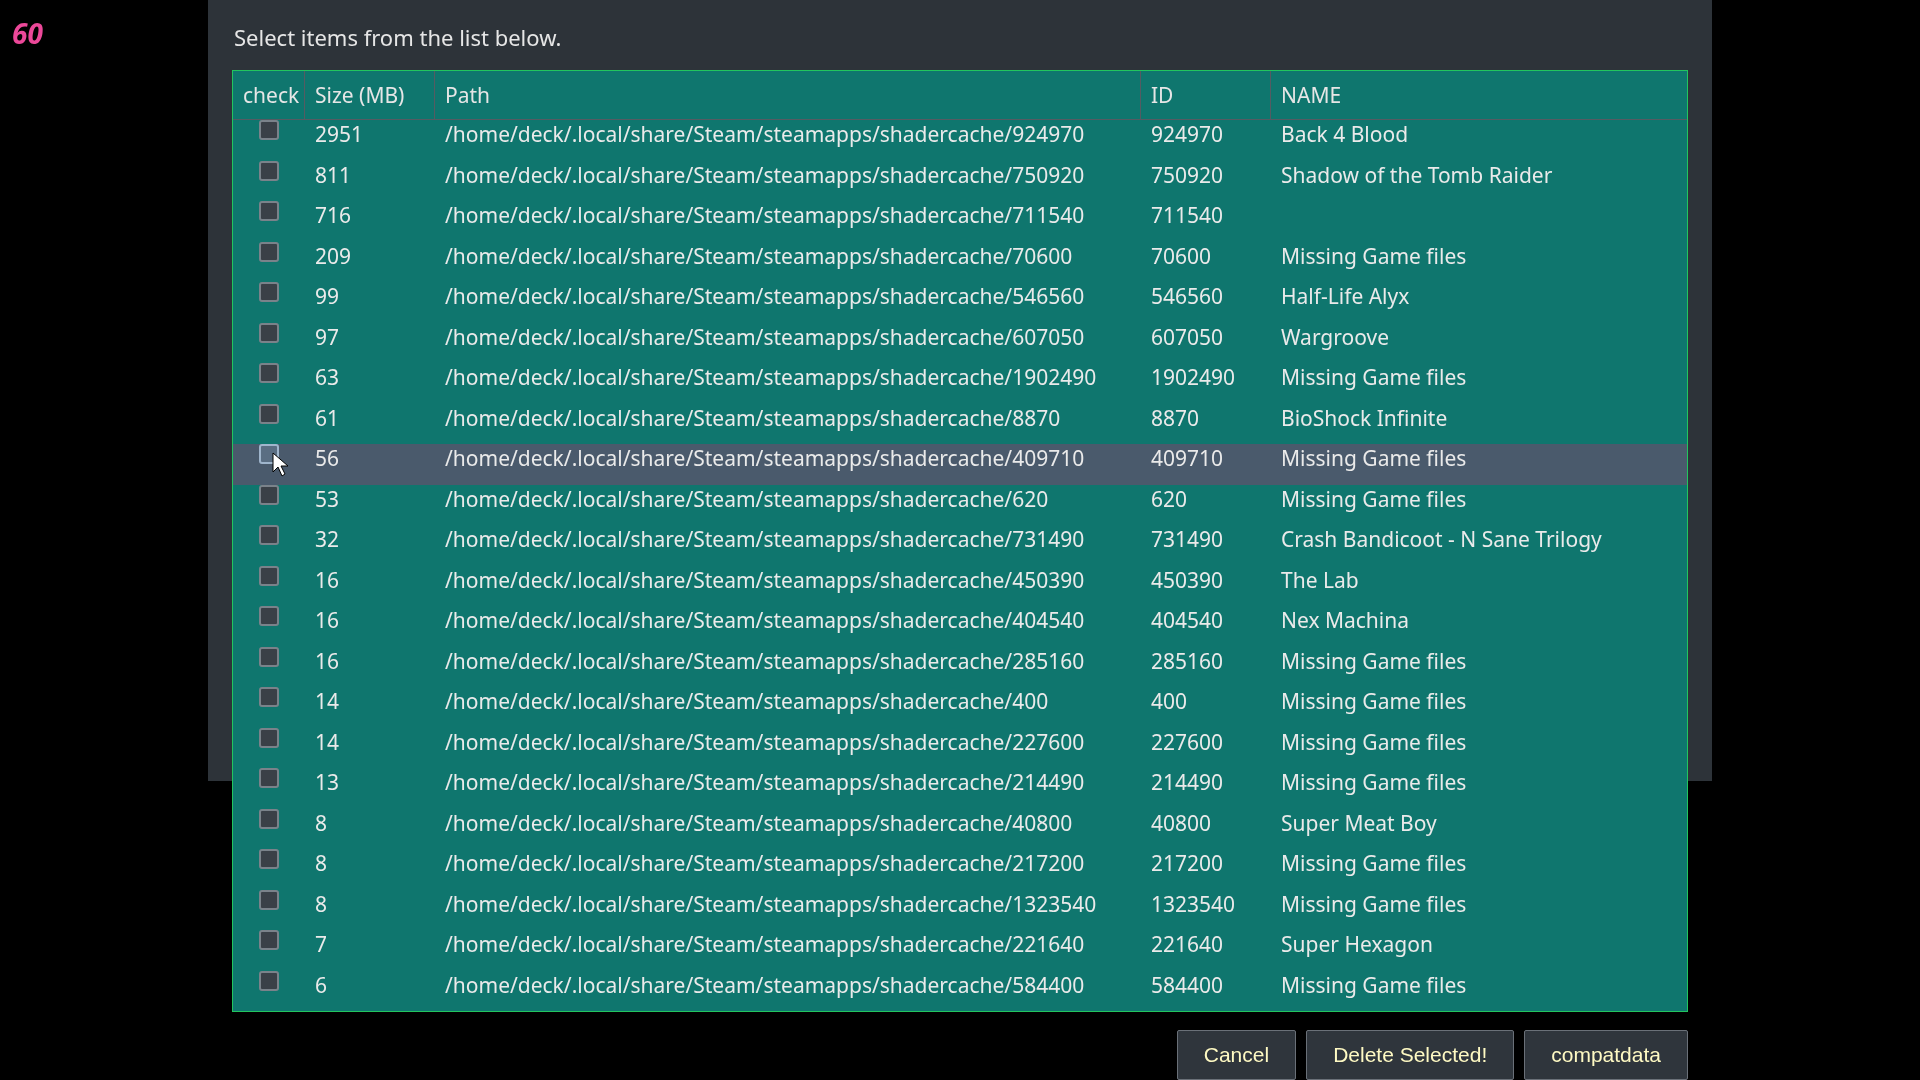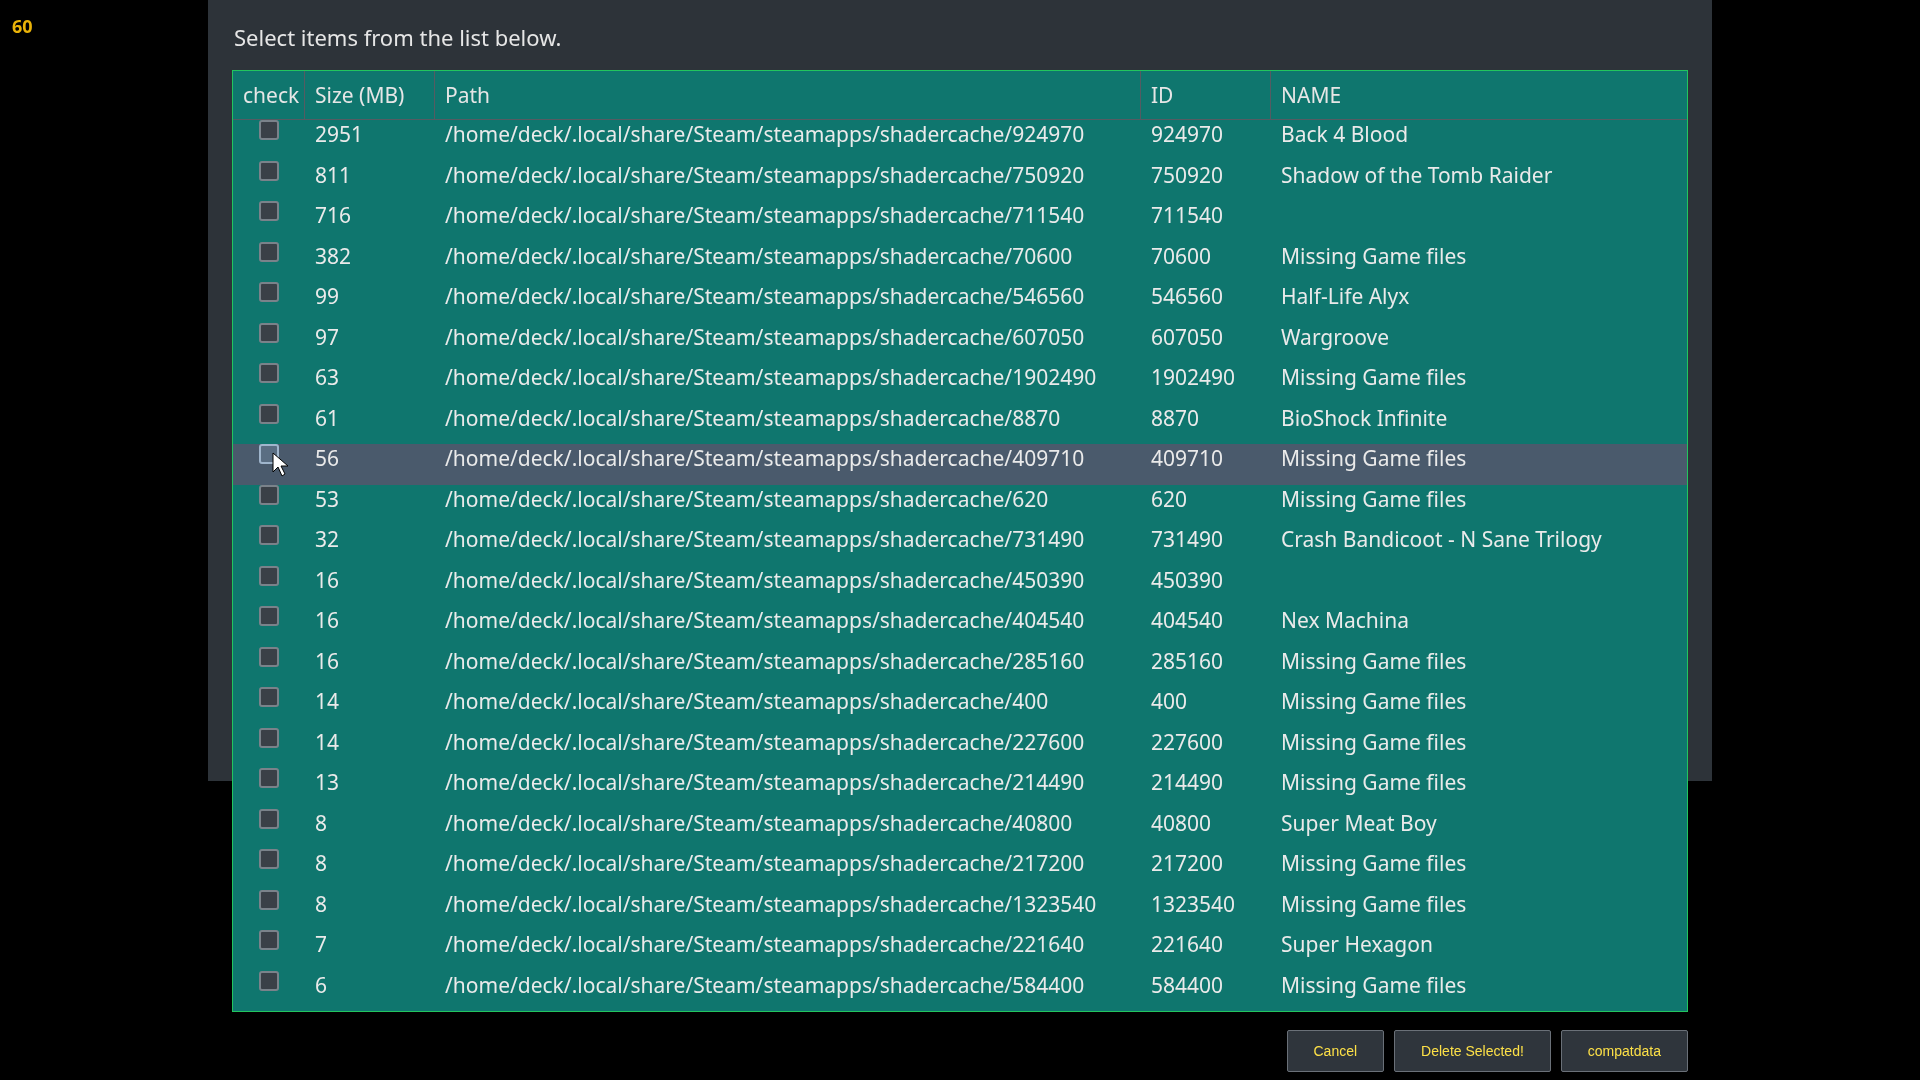--- a/index.html
+++ b/index.html
@@ -8,23 +8,24 @@
     height: 1080px;
     background: #000;
     font-family: "Segoe UI", "Noto Sans", Arial, sans-serif;
     color: #e8e8e8;
     overflow: hidden;
   }
   .fps {
     position: absolute;
     top: 14px;
     left: 12px;
-    font-size: 18px;
+    font-size: 28px;
     font-weight: 700;
-    color: #eab308;
+    font-style: italic;
+    color: #ec4899;
   }
   .dialog-wrap {
     position: absolute;
     left: 208px;
     top: 0;
     width: 1504px;
     height: 781px;
     background: #2d3339;
     padding: 16px 24px 24px 24px;
   }
@@ -87,22 +88,22 @@
   }
   .buttons {
     display: flex;
     justify-content: flex-end;
     gap: 10px;
     margin-top: 18px;
   }
   .btn {
     border: 1px solid #6a7078;
     background: #2f353c;
-    color: #fde047;
-    font-size: 14px;
+    color: #fef9c3;
+    font-size: 21px;
     padding: 12px 26px;
     border-radius: 2px;
     cursor: pointer;
   }
   .cursor {
     position: absolute;
     left: 272px;
     top: 452px;
     width: 0; height: 0;
     pointer-events: none;
@@ -150,21 +151,21 @@
             <span class="chk"></span>
           </div>
           <div class="td col-size">716</div>
           <div class="td col-path">/home/deck/.local/share/Steam/steamapps/shadercache/711540</div>
           <div class="td col-id">711540</div>
         </div>
         <div class="tr">
           <div class="td col-check">
             <span class="chk"></span>
           </div>
-          <div class="td col-size">382</div>
+          <div class="td col-size">209</div>
           <div class="td col-path">/home/deck/.local/share/Steam/steamapps/shadercache/70600</div>
           <div class="td col-id">70600</div>
           <div class="td col-name">Missing Game files</div>
         </div>
         <div class="tr">
           <div class="td col-check">
             <span class="chk"></span>
           </div>
           <div class="td col-size">99</div>
           <div class="td col-path">/home/deck/.local/share/Steam/steamapps/shadercache/546560</div>
@@ -225,20 +226,21 @@
           <div class="td col-id">731490</div>
           <div class="td col-name">Crash Bandicoot - N Sane Trilogy</div>
         </div>
         <div class="tr">
           <div class="td col-check">
             <span class="chk"></span>
           </div>
           <div class="td col-size">16</div>
           <div class="td col-path">/home/deck/.local/share/Steam/steamapps/shadercache/450390</div>
           <div class="td col-id">450390</div>
+          <div class="td col-name">The Lab</div>
         </div>
         <div class="tr">
           <div class="td col-check">
             <span class="chk"></span>
           </div>
           <div class="td col-size">16</div>
           <div class="td col-path">/home/deck/.local/share/Steam/steamapps/shadercache/404540</div>
           <div class="td col-id">404540</div>
           <div class="td col-name">Nex Machina</div>
         </div>

